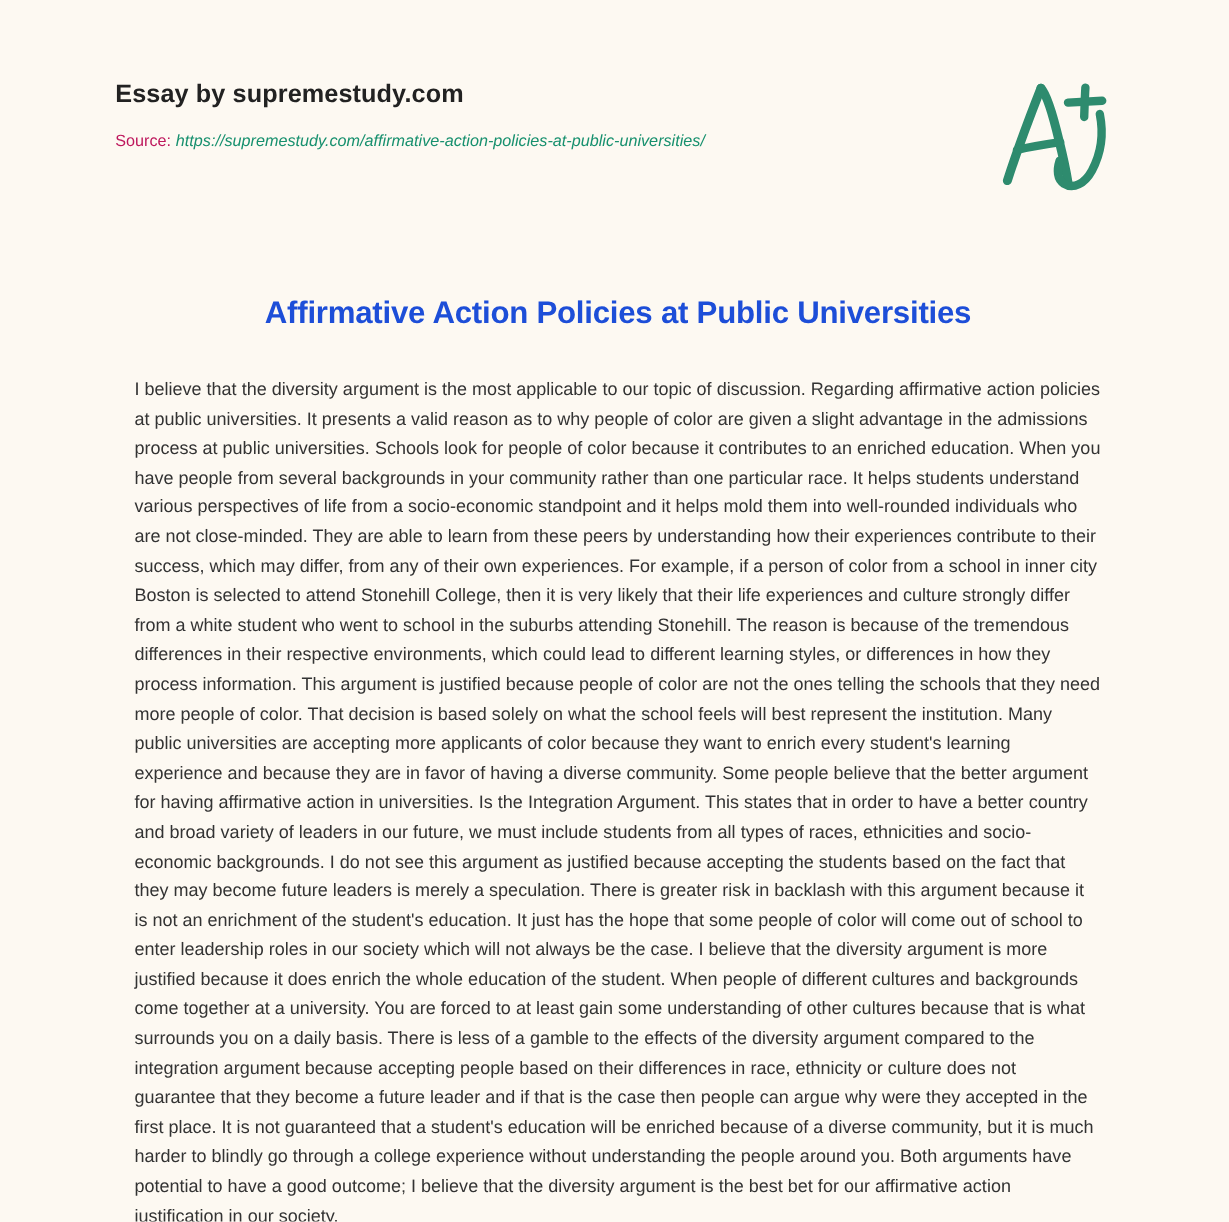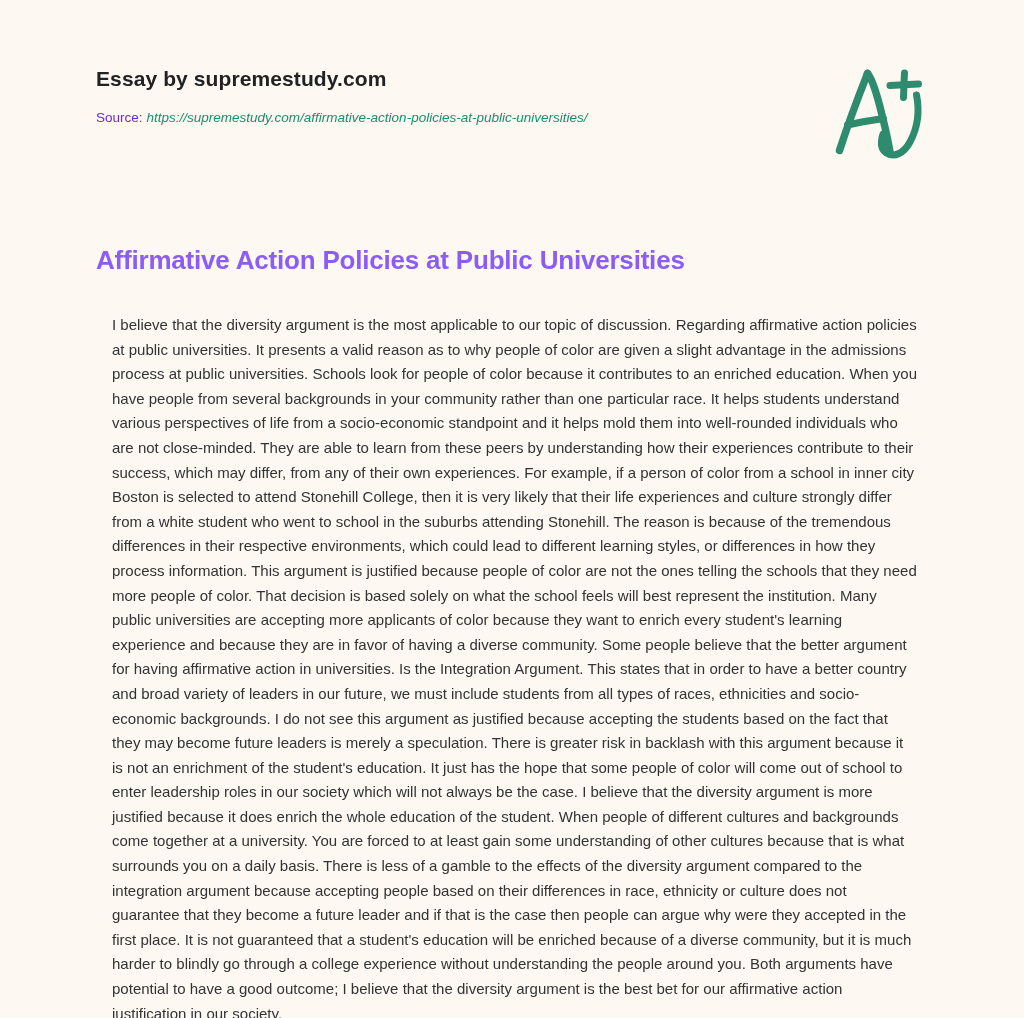--- a/index.html
+++ b/index.html
@@ -41,21 +41,21 @@
     white-space: nowrap;
   }
 
   .source-row {
     margin-top: 17px;
     font-size: 13.5px;
     line-height: 18px;
     white-space: nowrap;
   }
   .source-label {
-    color: #6d28d9;
+    color: #be185d;
     text-align: right;
   }
   .source-link {
     color: #17906e;
     text-decoration: none;
     margin-left: 4px;
     font-style: italic;
   }
 
   
@@ -78,22 +78,23 @@
     left: 96px;
     top: 243px;
     width: 838px;
   }
 
   .article-title {
     margin: 0;
     font-size: 26px;
     line-height: 34px;
     font-weight: bold;
-    color: #8b5cf6;
+    color: #1d4ed8;
     letter-spacing: -0.2px;
+    text-align: center;
   }
 
   .article-body {
     margin: 16px;
     margin-top: 36px;
     font-size: 15px;
     line-height: 24.6px;
     color: #333333;
     text-align: left;
     letter-spacing: 0.01px;

